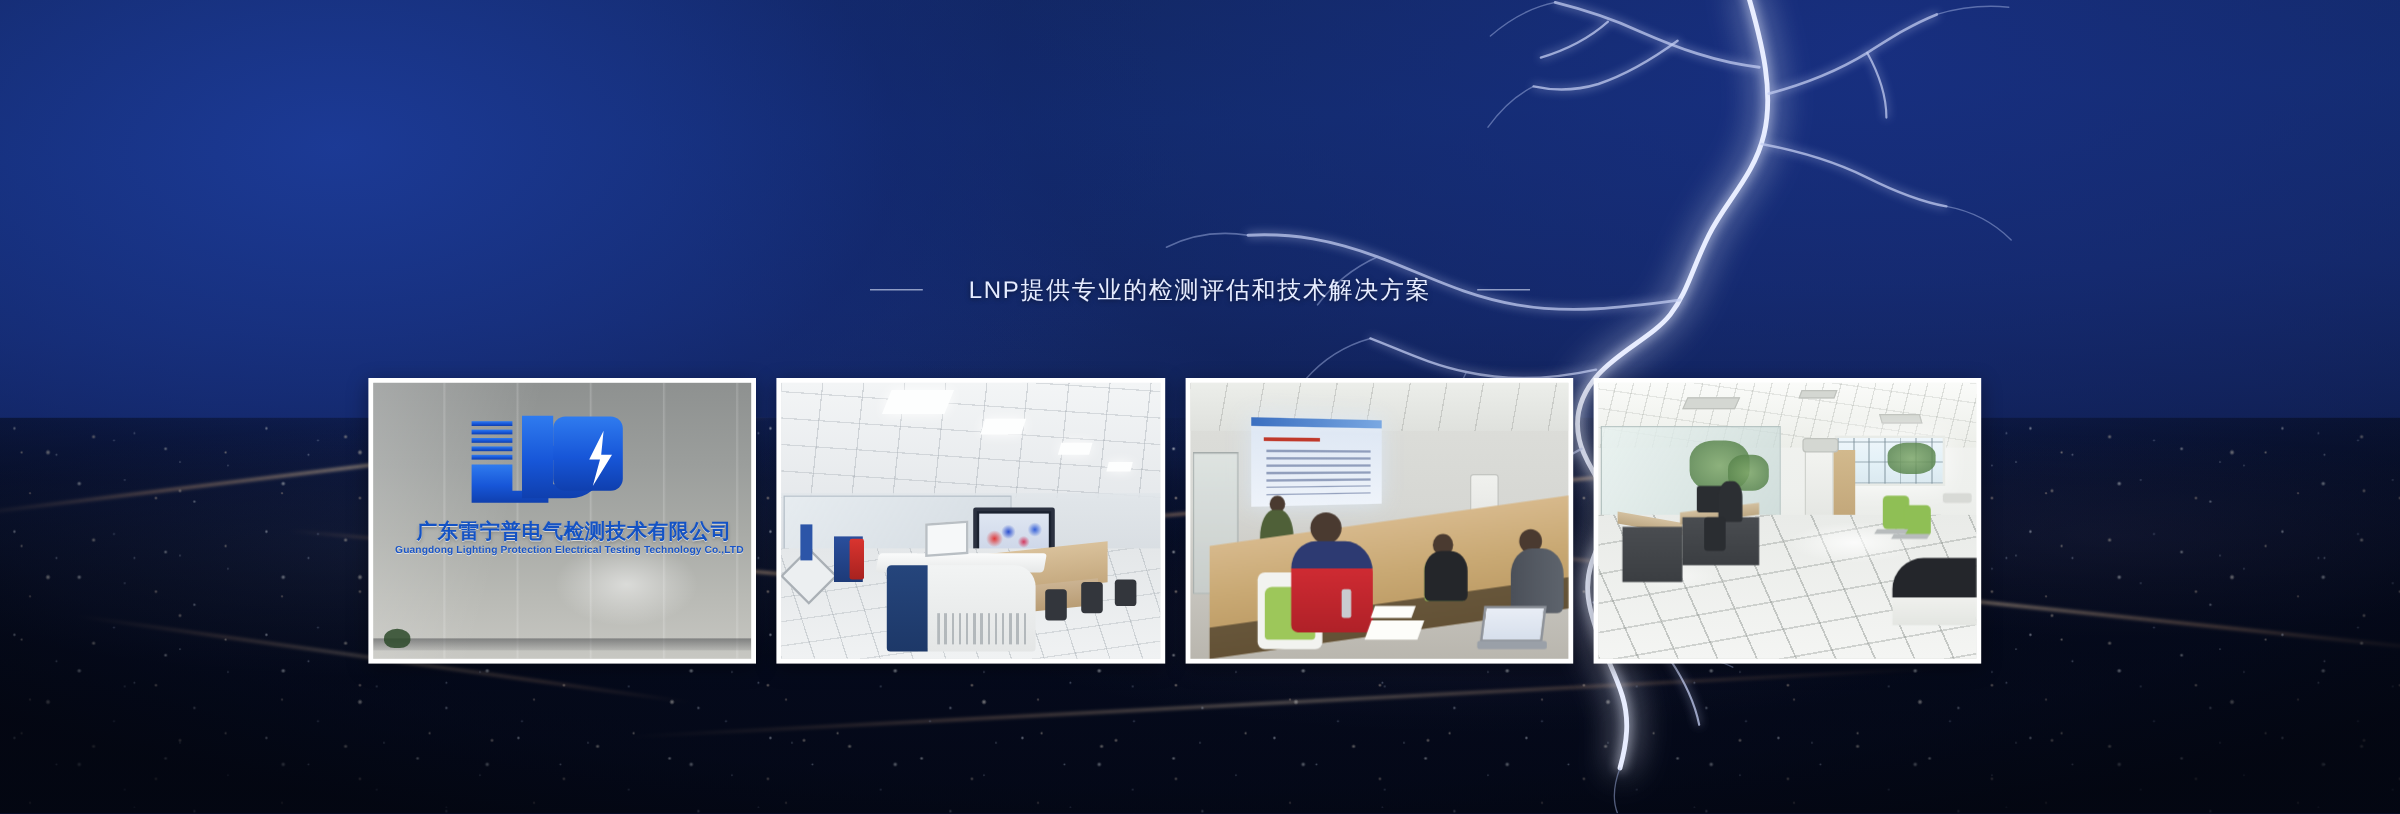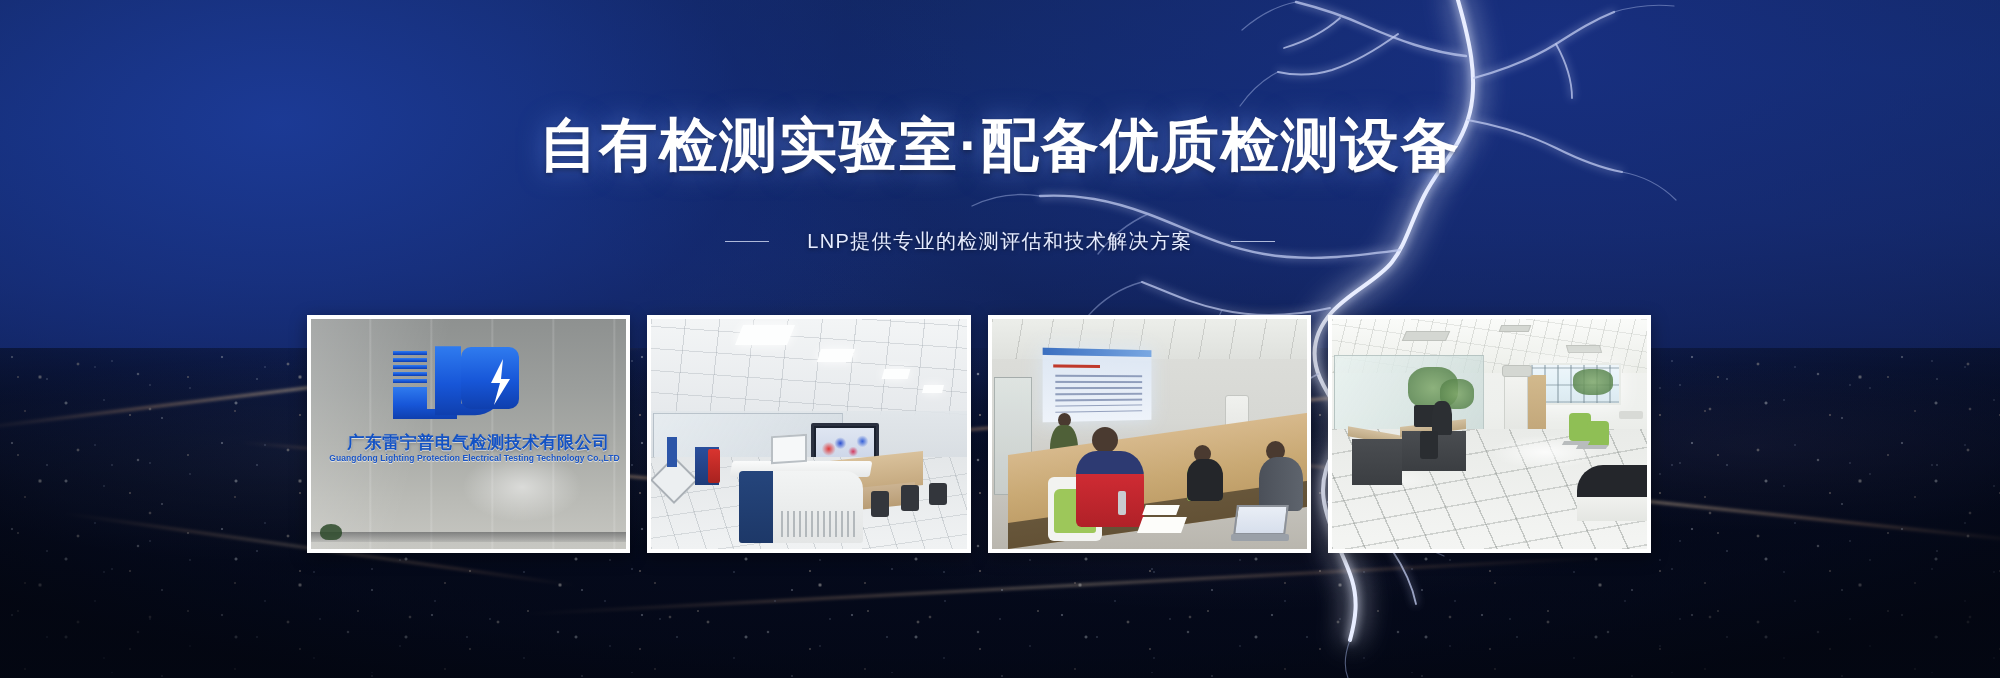--- a/index.html
+++ b/index.html
@@ -387,23 +387,20 @@
 
       <path class="bolt-branch" stroke-width="1.9" d="M1318,374 C1294,386 1276,404 1264,426 C1254,446 1248,462 1246,482"></path>
       <path class="bolt-fine" stroke-width="1.2" d="M1264,426 C1246,424 1230,430 1216,442"></path>
       <path class="bolt-branch" stroke-width="1.8" d="M1328,502 C1354,512 1376,528 1392,550 C1404,568 1412,584 1416,604"></path>
       <path class="bolt-fine" stroke-width="1.2" d="M1392,550 C1410,546 1428,548 1444,556"></path>
       <path class="bolt-fine" stroke-width="1.2" d="M1246,482 C1240,502 1238,522 1240,542"></path>
       <path class="bolt-fine" stroke-width="1.1" d="M1350,640 C1344,656 1344,668 1348,678"></path>
     </svg>
   </div>
 
-  <div class="headline-wrap">
-    <h1 class="headline">自有检测实验室·配备优质检测设备</h1>
-  </div>
 
   <div class="sub-wrap">
     <span class="sub-inner">
       <i class="rule"></i>
       <span class="subtitle">LNP提供专业的检测评估和技术解决方案</span>
       <i class="rule"></i>
     </span>
   </div>
 
   <div class="strip">

